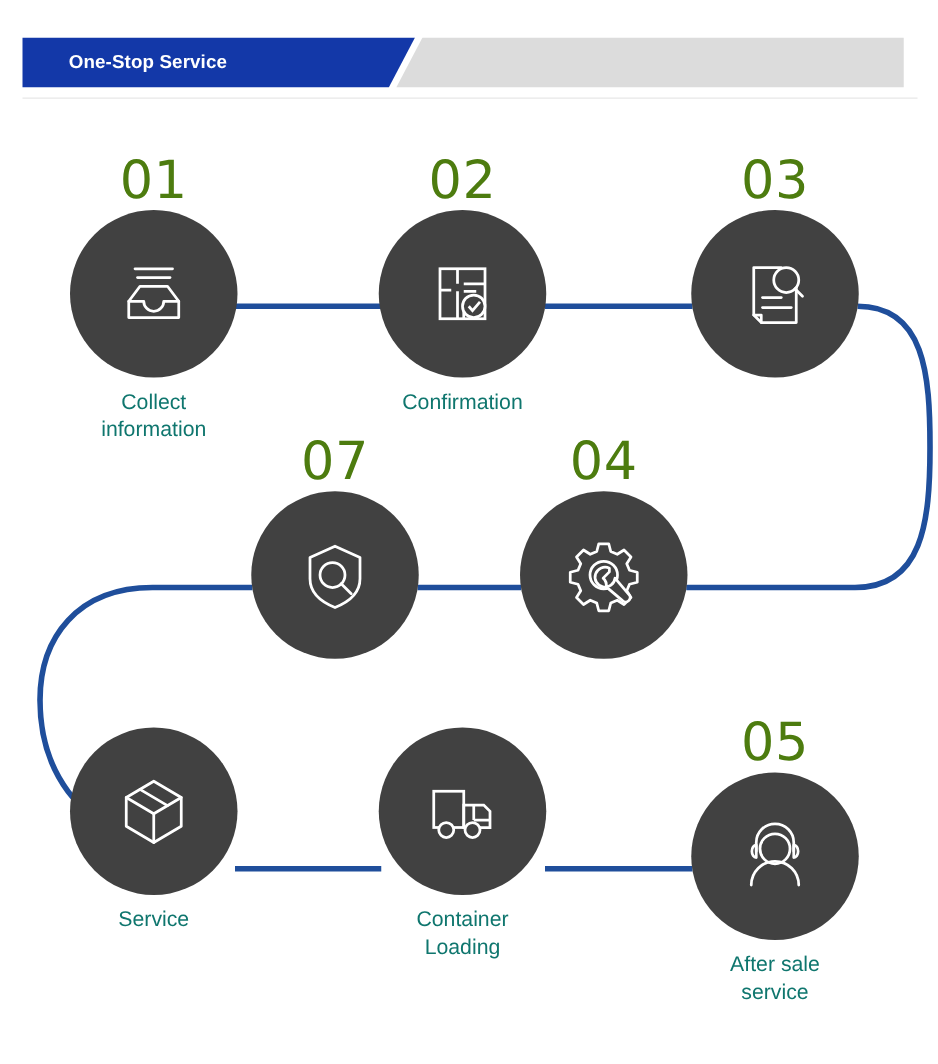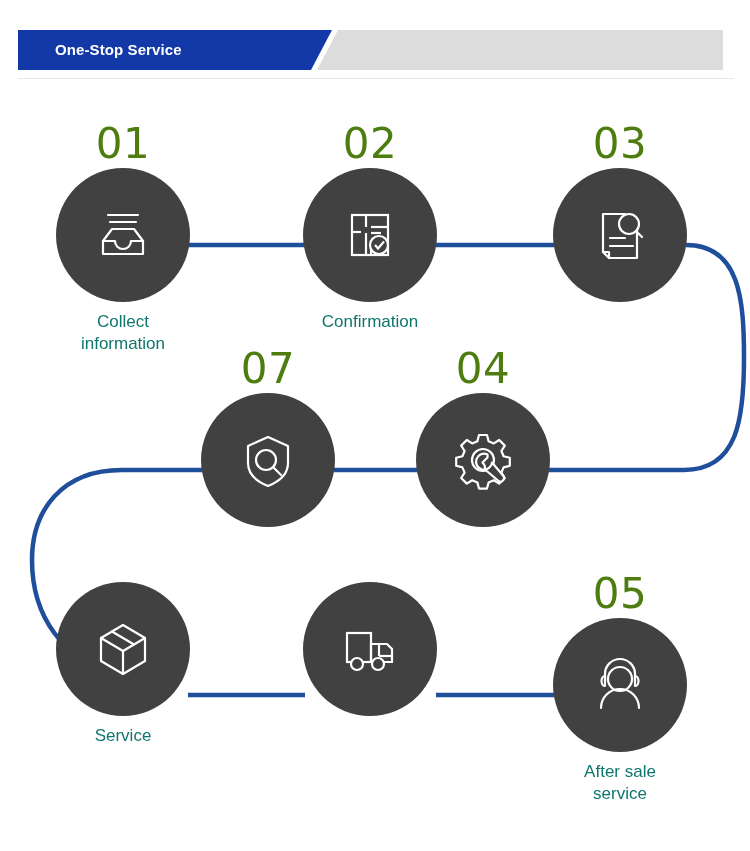--- a/index.html
+++ b/index.html
@@ -217,20 +217,22 @@
       <svg width="70" height="70" viewBox="0 0 70 70" fill="none" stroke="#ffffff" stroke-width="2.2" stroke-linejoin="miter" stroke-linecap="butt">
         <rect x="12" y="19" width="24" height="29"></rect>
         <path d="M36 30 H52 L57 35 V48 H36 Z"></path>
         <line x1="44" y1="30" x2="44" y2="42"></line>
         <line x1="44" y1="42" x2="57" y2="42"></line>
         <circle cx="22" cy="50" r="6" stroke-width="2.2" fill="#414141"></circle>
         <circle cx="43" cy="50" r="6" stroke-width="2.2" fill="#414141"></circle>
       </svg>
     </span>
   </div>
+  <div class="step-label">Container
+Loading</div>
 </div>
 
 <div class="step" style="left:510px; top:576px;">
   <div class="step-number">05</div>
   <div class="step-circle">
     <span>
       <svg width="70" height="70" viewBox="0 0 70 70" fill="none" stroke="#ffffff" stroke-width="2.2" stroke-linejoin="round" stroke-linecap="round">
         <circle cx="35" cy="29" r="12"></circle>
         <path d="M20 31 V24 a15 15 0 0 1 30 0 V31"></path>
         <path d="M20 26 a3.5 5 0 0 0 0 10 Z"></path>

